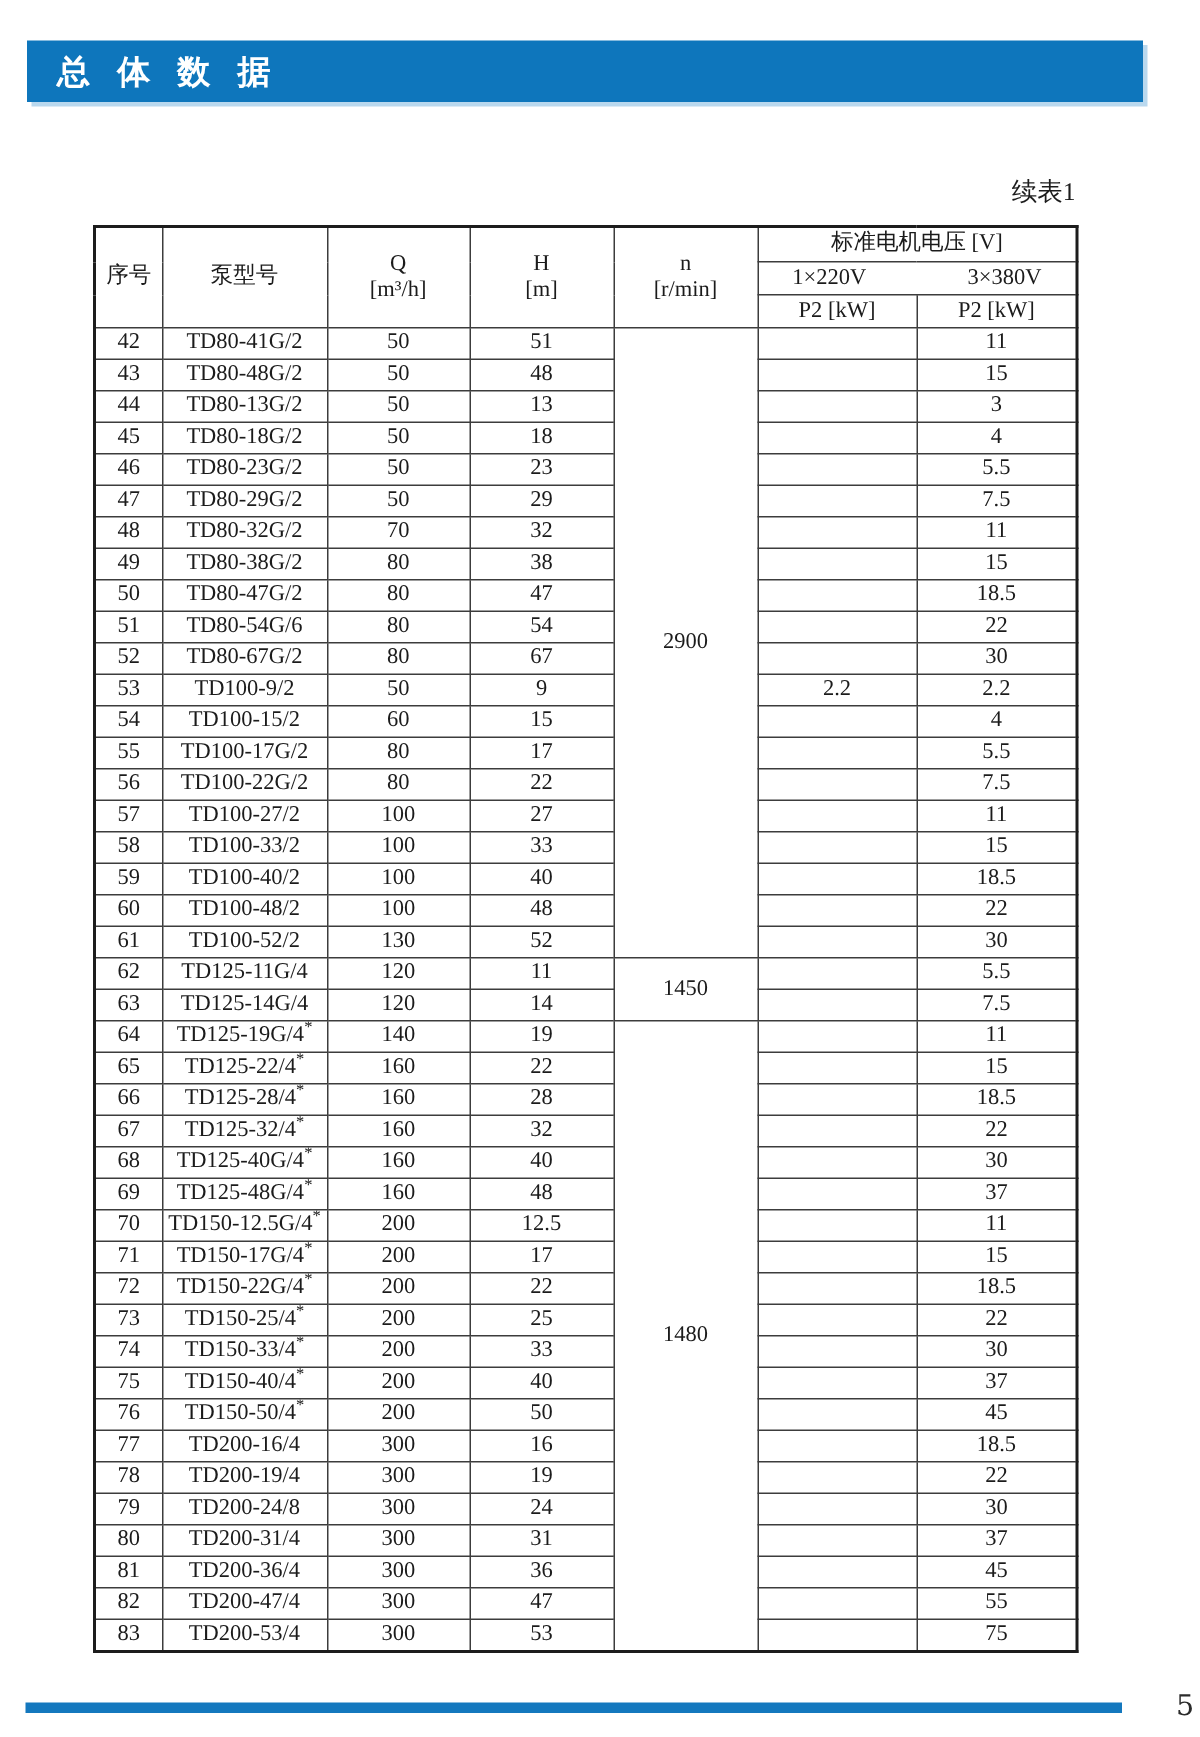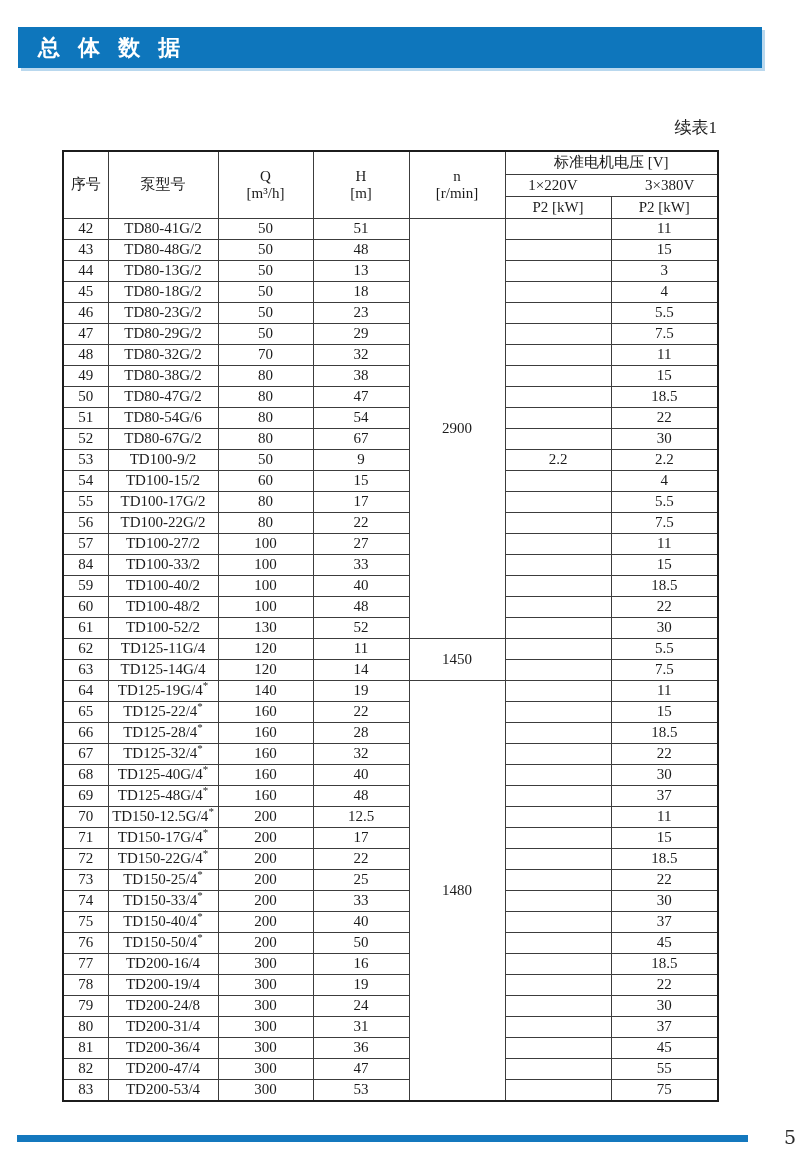--- a/index.html
+++ b/index.html
@@ -261,21 +261,21 @@
         </tr>
         <tr>
           <td>57</td>
           <td>TD100-27/2</td>
           <td>100</td>
           <td>27</td>
           <td></td>
           <td>11</td>
         </tr>
         <tr>
-          <td>84</td>
+          <td>58</td>
           <td>TD100-33/2</td>
           <td>100</td>
           <td>33</td>
           <td></td>
           <td>15</td>
         </tr>
         <tr>
           <td>59</td>
           <td>TD100-40/2</td>
           <td>100</td>

